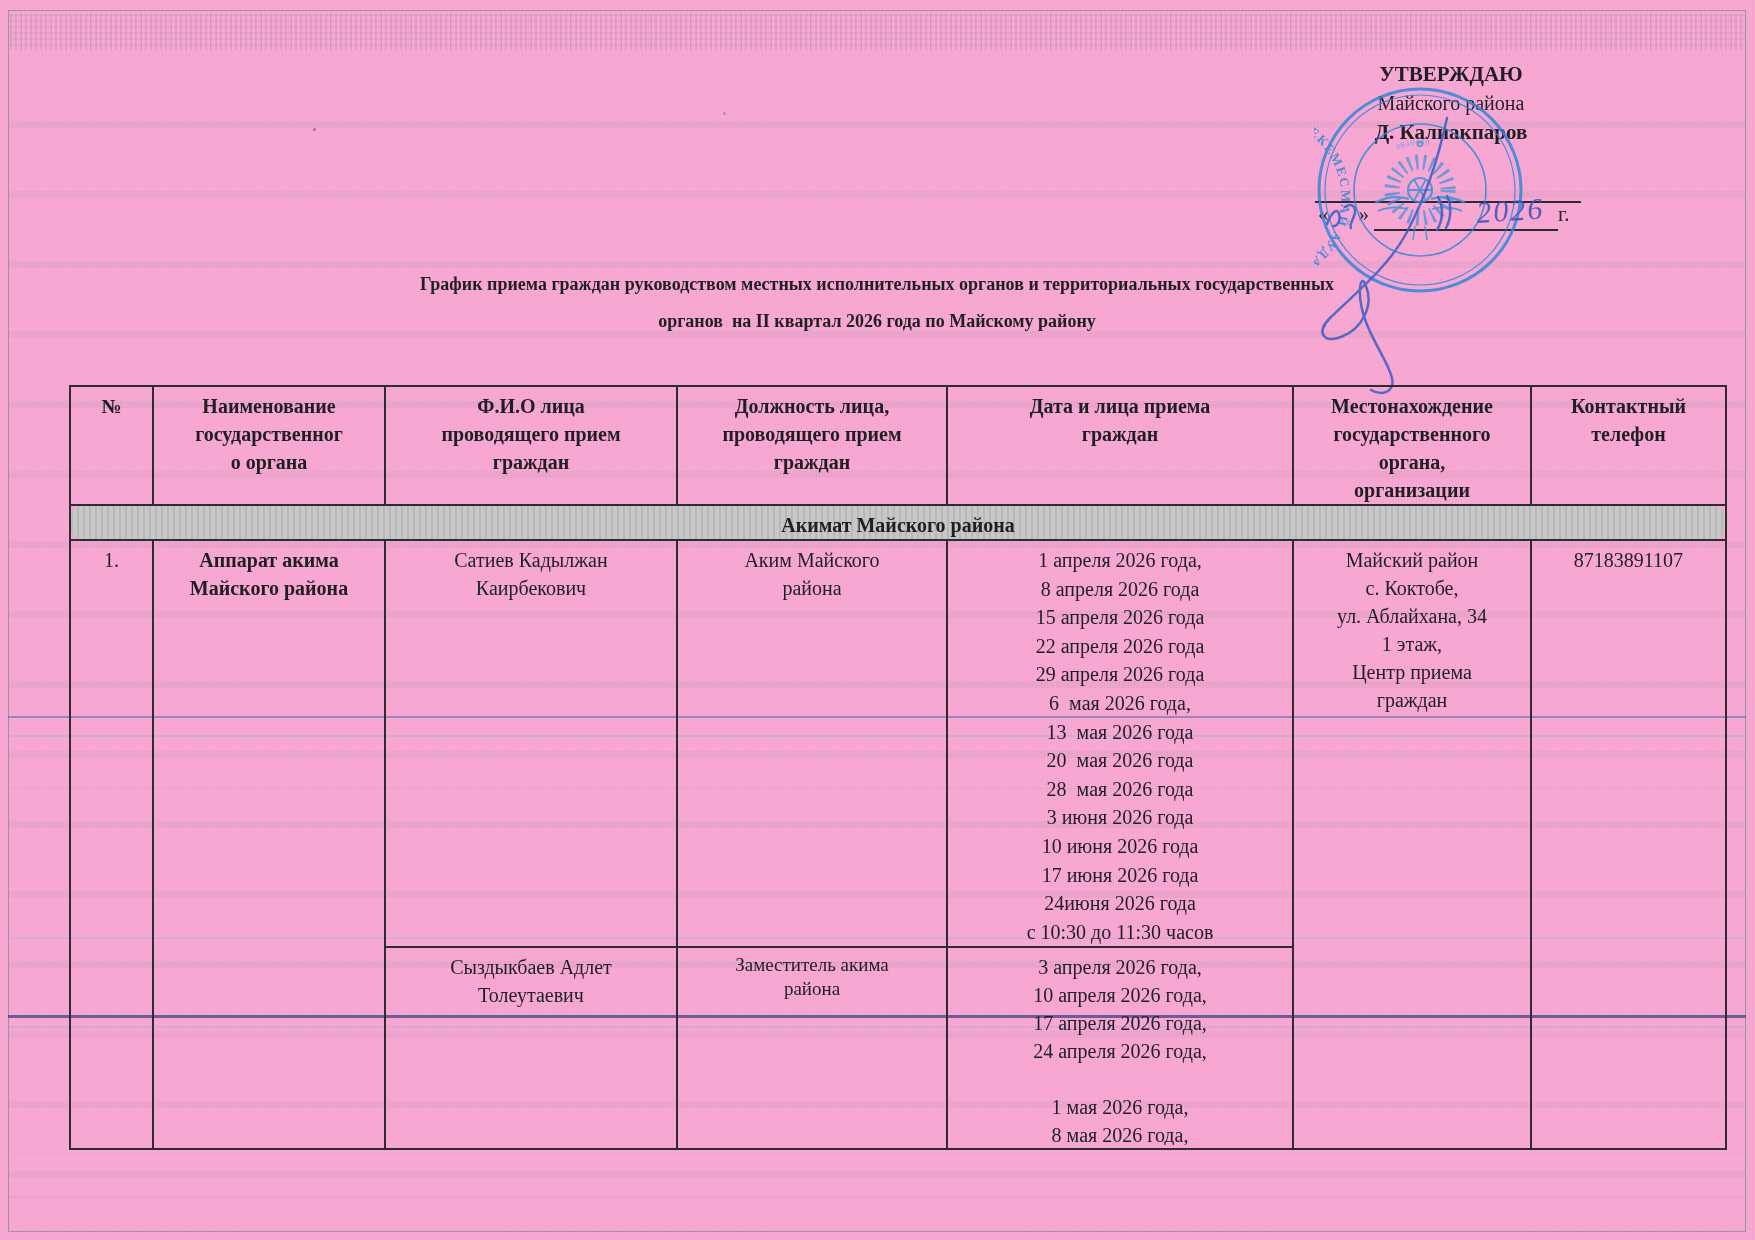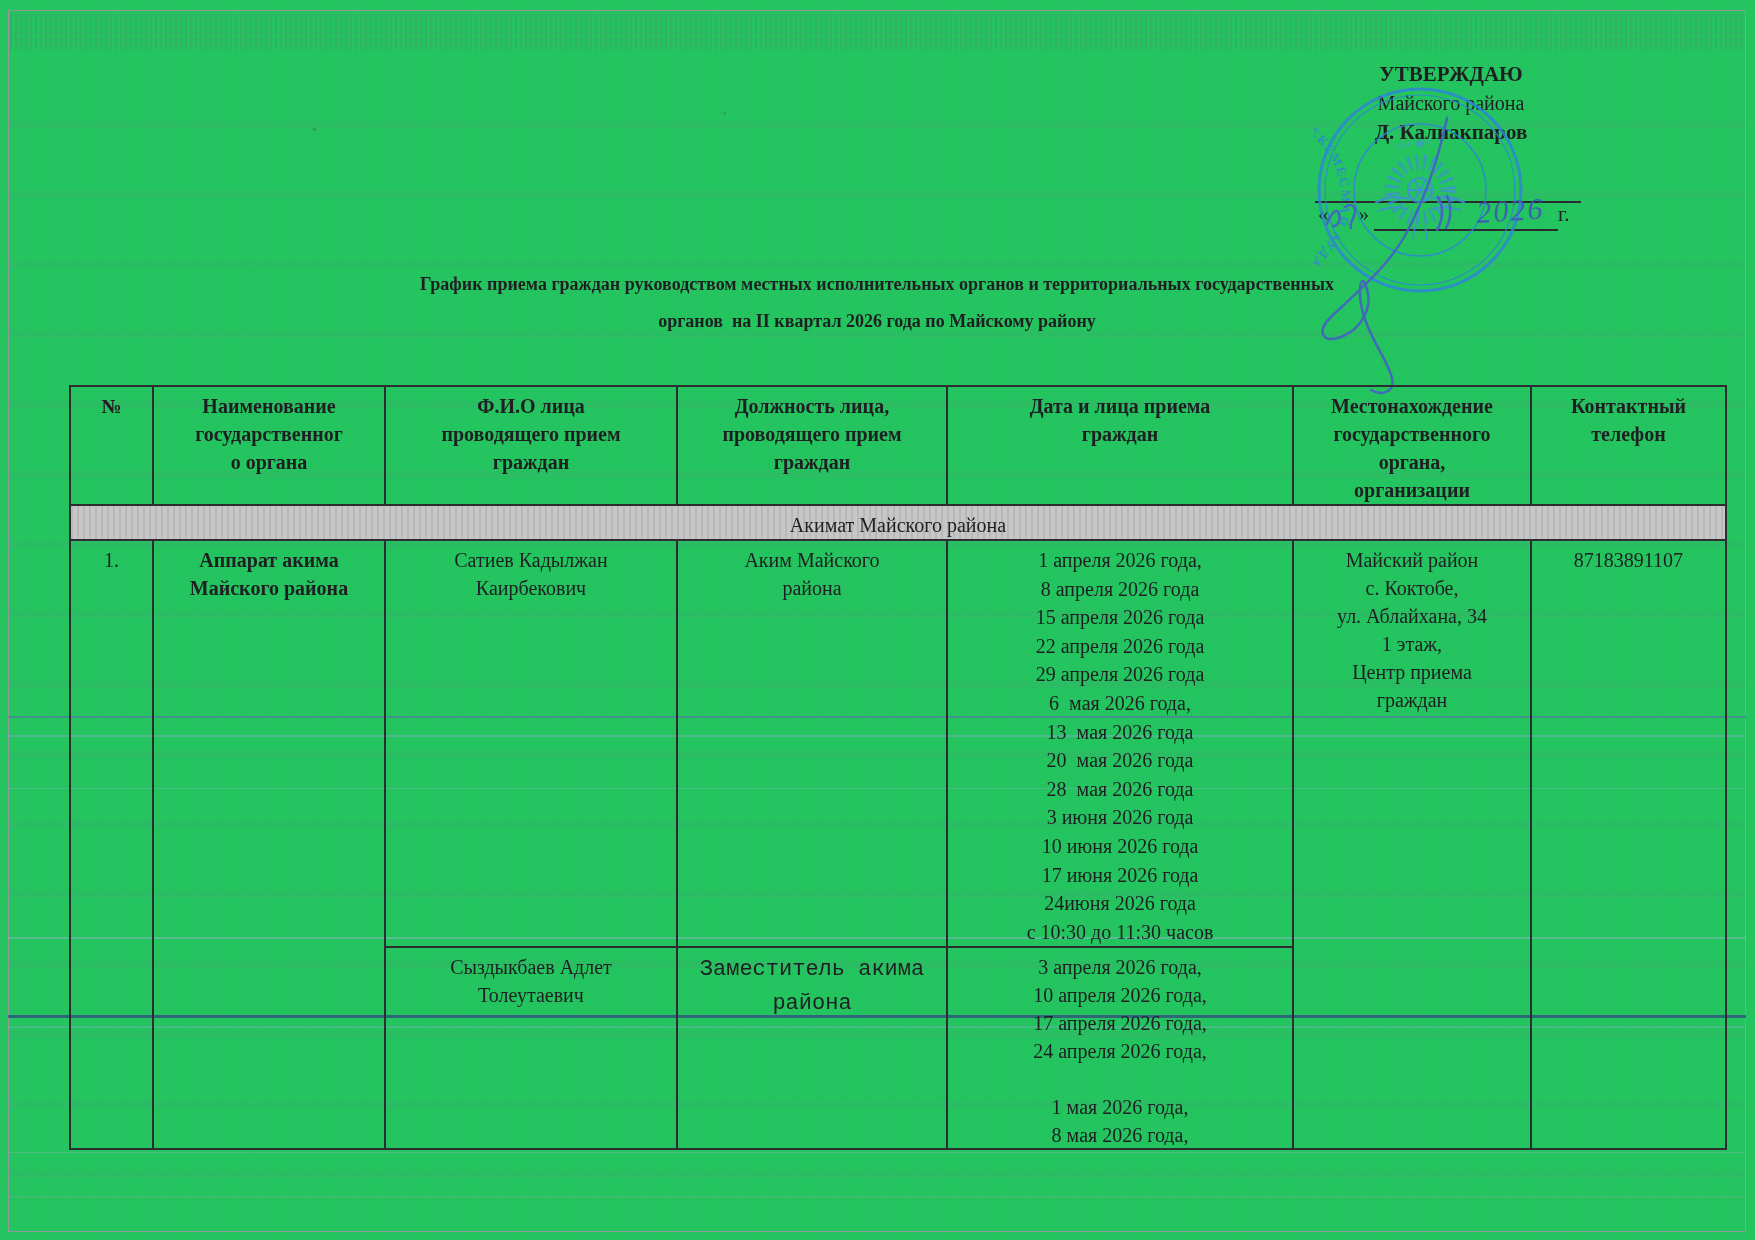--- a/index.html
+++ b/index.html
@@ -1,18 +1,18 @@
 <!DOCTYPE html>
 <html lang="ru"><head>
 <meta charset="utf-8">
 <style>
   html,body{margin:0;padding:0;background:#ffffff;}
   .page{
     position:relative;width:1755px;height:1240px;overflow:hidden;
-    background:#22c55e;
+    background:#f9a8d4;
     font-family:"Liberation Serif","DejaVu Serif",serif;
     color:#1f1f23;
   }
   .frame{position:absolute;left:8px;top:10px;right:9px;bottom:8px;border:1px solid #97979c;pointer-events:none;}
   
   .grain{position:absolute;inset:0;pointer-events:none;
     background:repeating-linear-gradient(90deg, rgba(110,115,128,0.05) 0 1px, transparent 1px 3px);}
   .bands{position:absolute;left:9px;right:10px;top:58px;bottom:9px;pointer-events:none;
     background:repeating-linear-gradient(180deg, transparent 0 63px, rgba(118,122,140,0.09) 63px 70px);}
   .topband{position:absolute;left:10px;right:10px;top:14px;height:36px;pointer-events:none;opacity:.75;
@@ -37,26 +37,27 @@
 
   
   .gridwrap{position:absolute;left:69px;top:385px;}
   table.sched{border-collapse:collapse;table-layout:fixed;width:1656px;font-size:20px;}
   table.sched th,table.sched td{
     border:2px solid #2d2d31;vertical-align:top;text-align:center;
     padding:5px 2px 0 2px;line-height:28px;white-space:pre-wrap;overflow:hidden;
   }
   table.sched th{font-weight:bold;}
   td.section{
-    background:#c7c7c7;font-weight:normal;padding-top:0;line-height:28px;height:28px;
+    background:#c7c7c7;font-weight:bold;padding-top:0;line-height:28px;height:28px;
     background-image:repeating-linear-gradient(90deg, rgba(90,90,95,0.14) 0 2px, transparent 2px 6px);
+    border-radius:14px;
   }
   .bold{font-weight:bold;}
   .sched .lh29{line-height:28.6px;margin-top:18px;}
-  .sched .small{font-size:22px;line-height:34px;font-family:Liberation Mono, monospace;}
+  .sched .small{font-size:19px;line-height:24px;}
   .clip{max-height:196px;overflow:hidden;}
   .clip195{max-height:192px;overflow:hidden;}
 
   
   .stamp{position:absolute;left:1314px;top:84px;pointer-events:none;opacity:.84;}
   .sig{position:absolute;left:1250px;top:60px;pointer-events:none;}
 </style>
 </head>
 <body>
 

